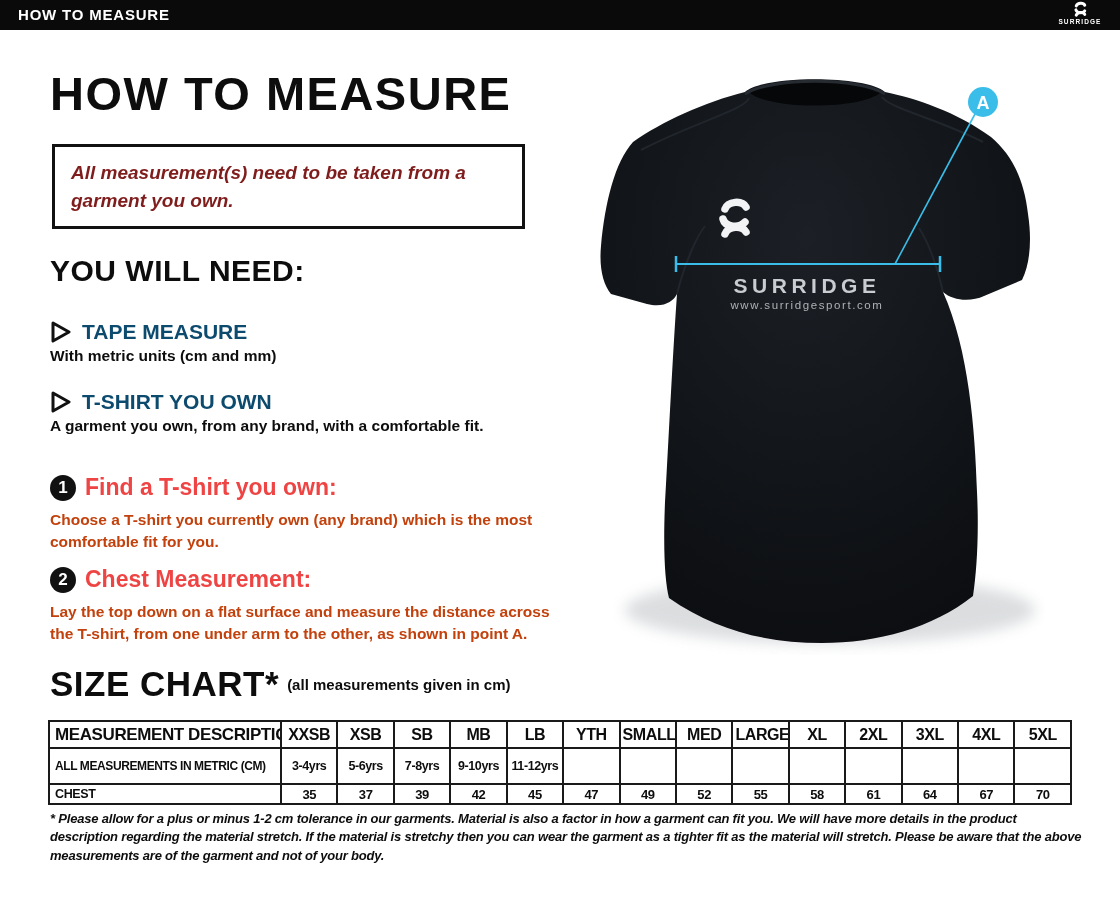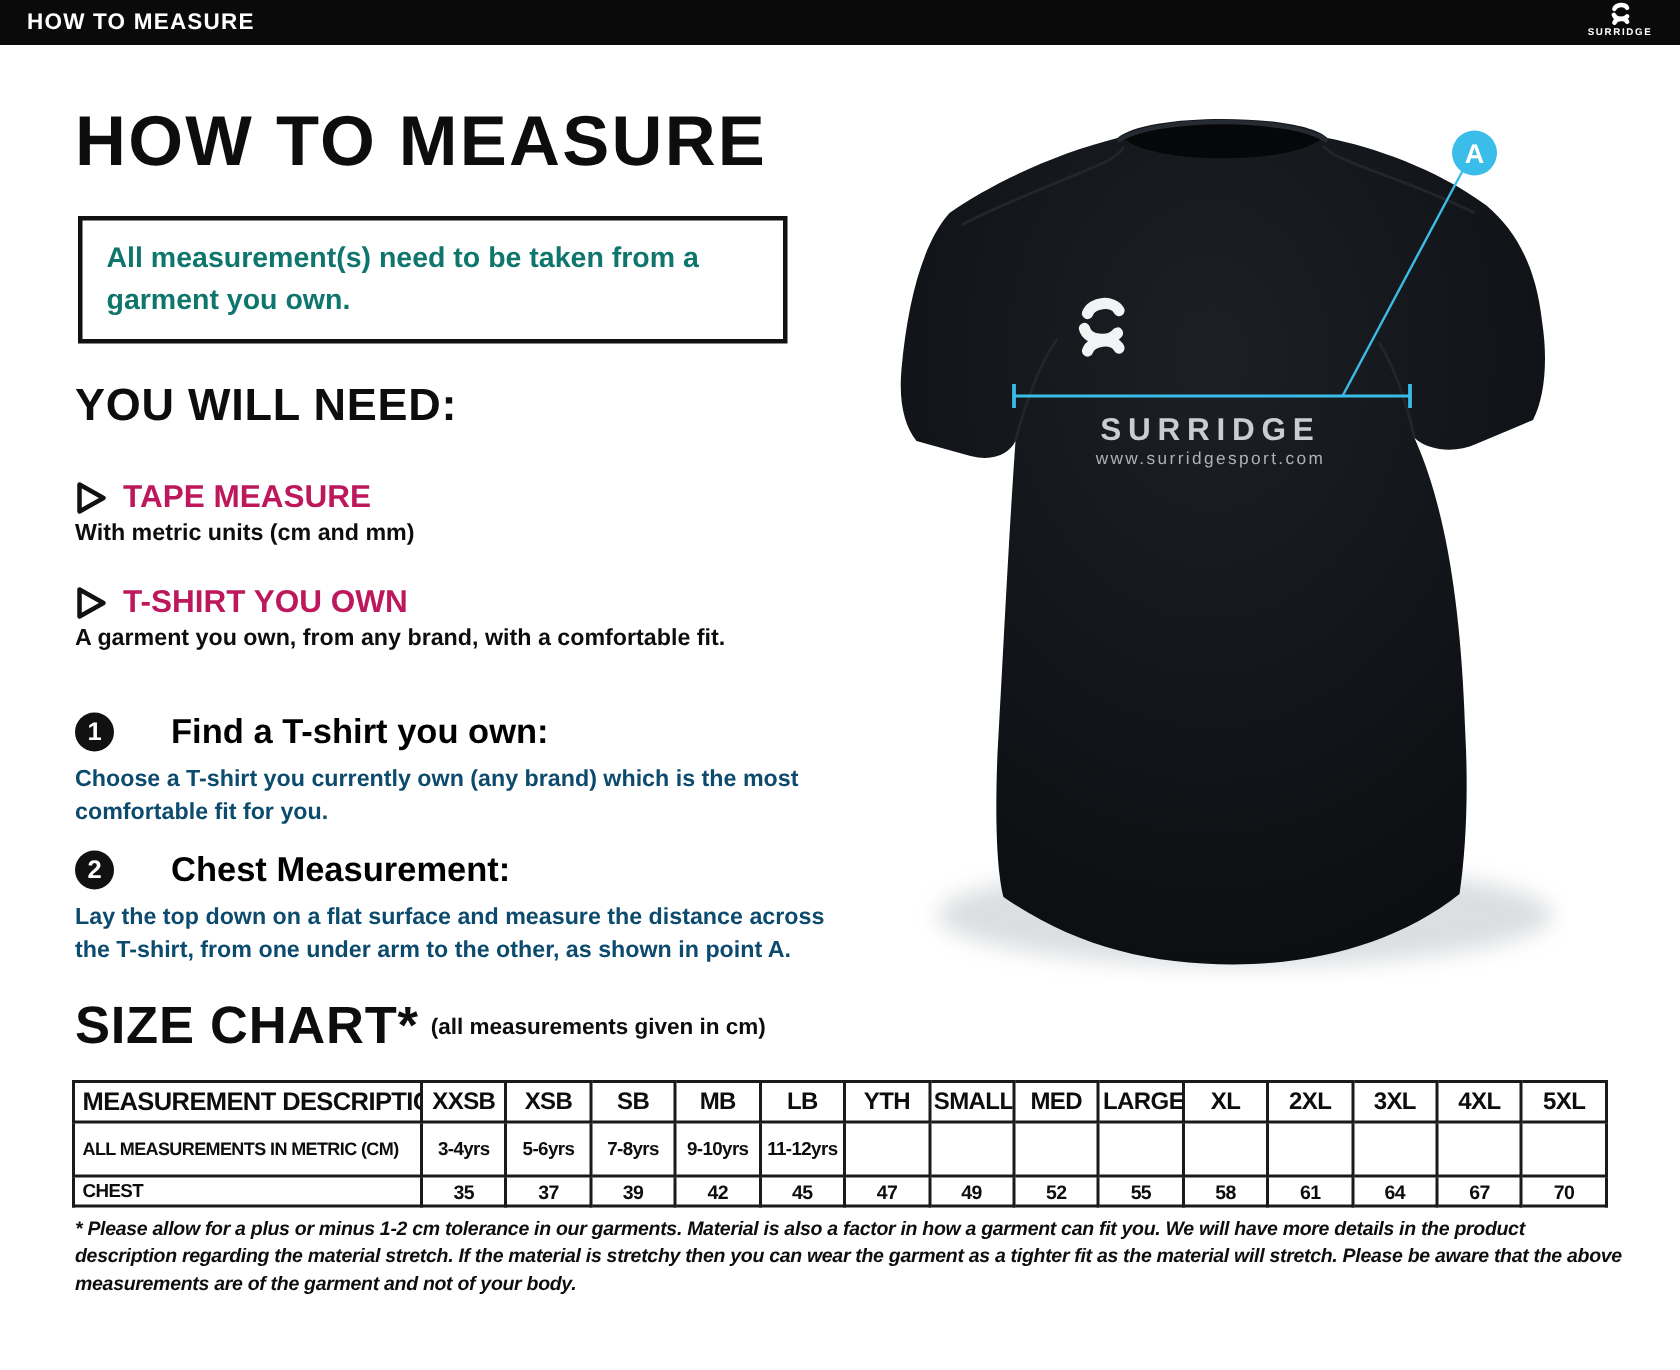--- a/index.html
+++ b/index.html
@@ -14,40 +14,40 @@
   .topbar-logo { position:absolute; right:10px; top:1px; width:60px; height:28px;
                  display:flex; flex-direction:column; align-items:center; }
   .topbar-logo .brand-word { color:#fff; font-size:6.5px; font-weight:bold;
                              letter-spacing:1.1px; margin-top:0px; }
 
   
   .h1 { position:absolute; left:50px; top:66px; font-size:47px; font-weight:bold;
         letter-spacing:1.5px; color:#0d0d0d; }
   .notice-box { position:absolute; left:52px; top:144px; width:473px; min-height:80px;
                 border:3px solid #111; padding:12px 16px; font-size:19px;
-                font-weight:bold; line-height:1.45; color:#0f766e; }
+                font-weight:bold; line-height:1.45; color:#7f1d1d;font-style:italic; }
   .h2 { position:absolute; left:50px; top:254px; font-size:30px; font-weight:bold;
         letter-spacing:.5px; color:#0d0d0d; }
 
   .need-item-title { display:flex; align-items:center; gap:10px;
-                     font-size:21px; font-weight:bold; color:#be185d; }
+                     font-size:21px; font-weight:bold; color:#0c4a6e; }
   .need-desc { font-size:15.5px; font-weight:bold; color:#0d0d0d; margin-top:3px; }
   .need-1 { position:absolute; left:50px; top:320px; }
   .need-2 { position:absolute; left:50px; top:390px; }
 
   .step { position:absolute; left:50px; width:525px; }
   .step-1 { top:474px; }
   .step-2 { top:566px; }
   .step-head { display:flex; align-items:center; gap:9px; }
   .step-num { width:26px; height:26px; border-radius:50%; background:#111; color:#fff;
               font-size:17px; font-weight:bold; text-align:center; line-height:26px;
               flex:0 0 26px; }
-  .step-title { font-size:23px; font-weight:bold; color:#000000;margin-left:29px; }
+  .step-title { font-size:23px; font-weight:bold; color:#ef4444; }
   .step-desc { margin-top:8px; font-size:15.5px; font-weight:bold; line-height:1.4;
-               color:#0c4a6e; }
+               color:#c2410c; }
 
   .h3-row { position:absolute; left:50px; top:664px; display:flex; align-items:center; }
   .h3 { font-size:35px; font-weight:bold; letter-spacing:.5px; color:#0d0d0d; }
   .h3-sub { font-size:15px; font-weight:bold; margin-left:8px; color:#0d0d0d; }
 
   
   table.size { position:absolute; left:48px; top:720px; width:1024px;
                border-collapse:collapse; table-layout:fixed; }
   table.size th, table.size td { border:2px solid #1a1a1a; text-align:center;
                font-weight:bold; color:#0d0d0d; letter-spacing:-.4px;

